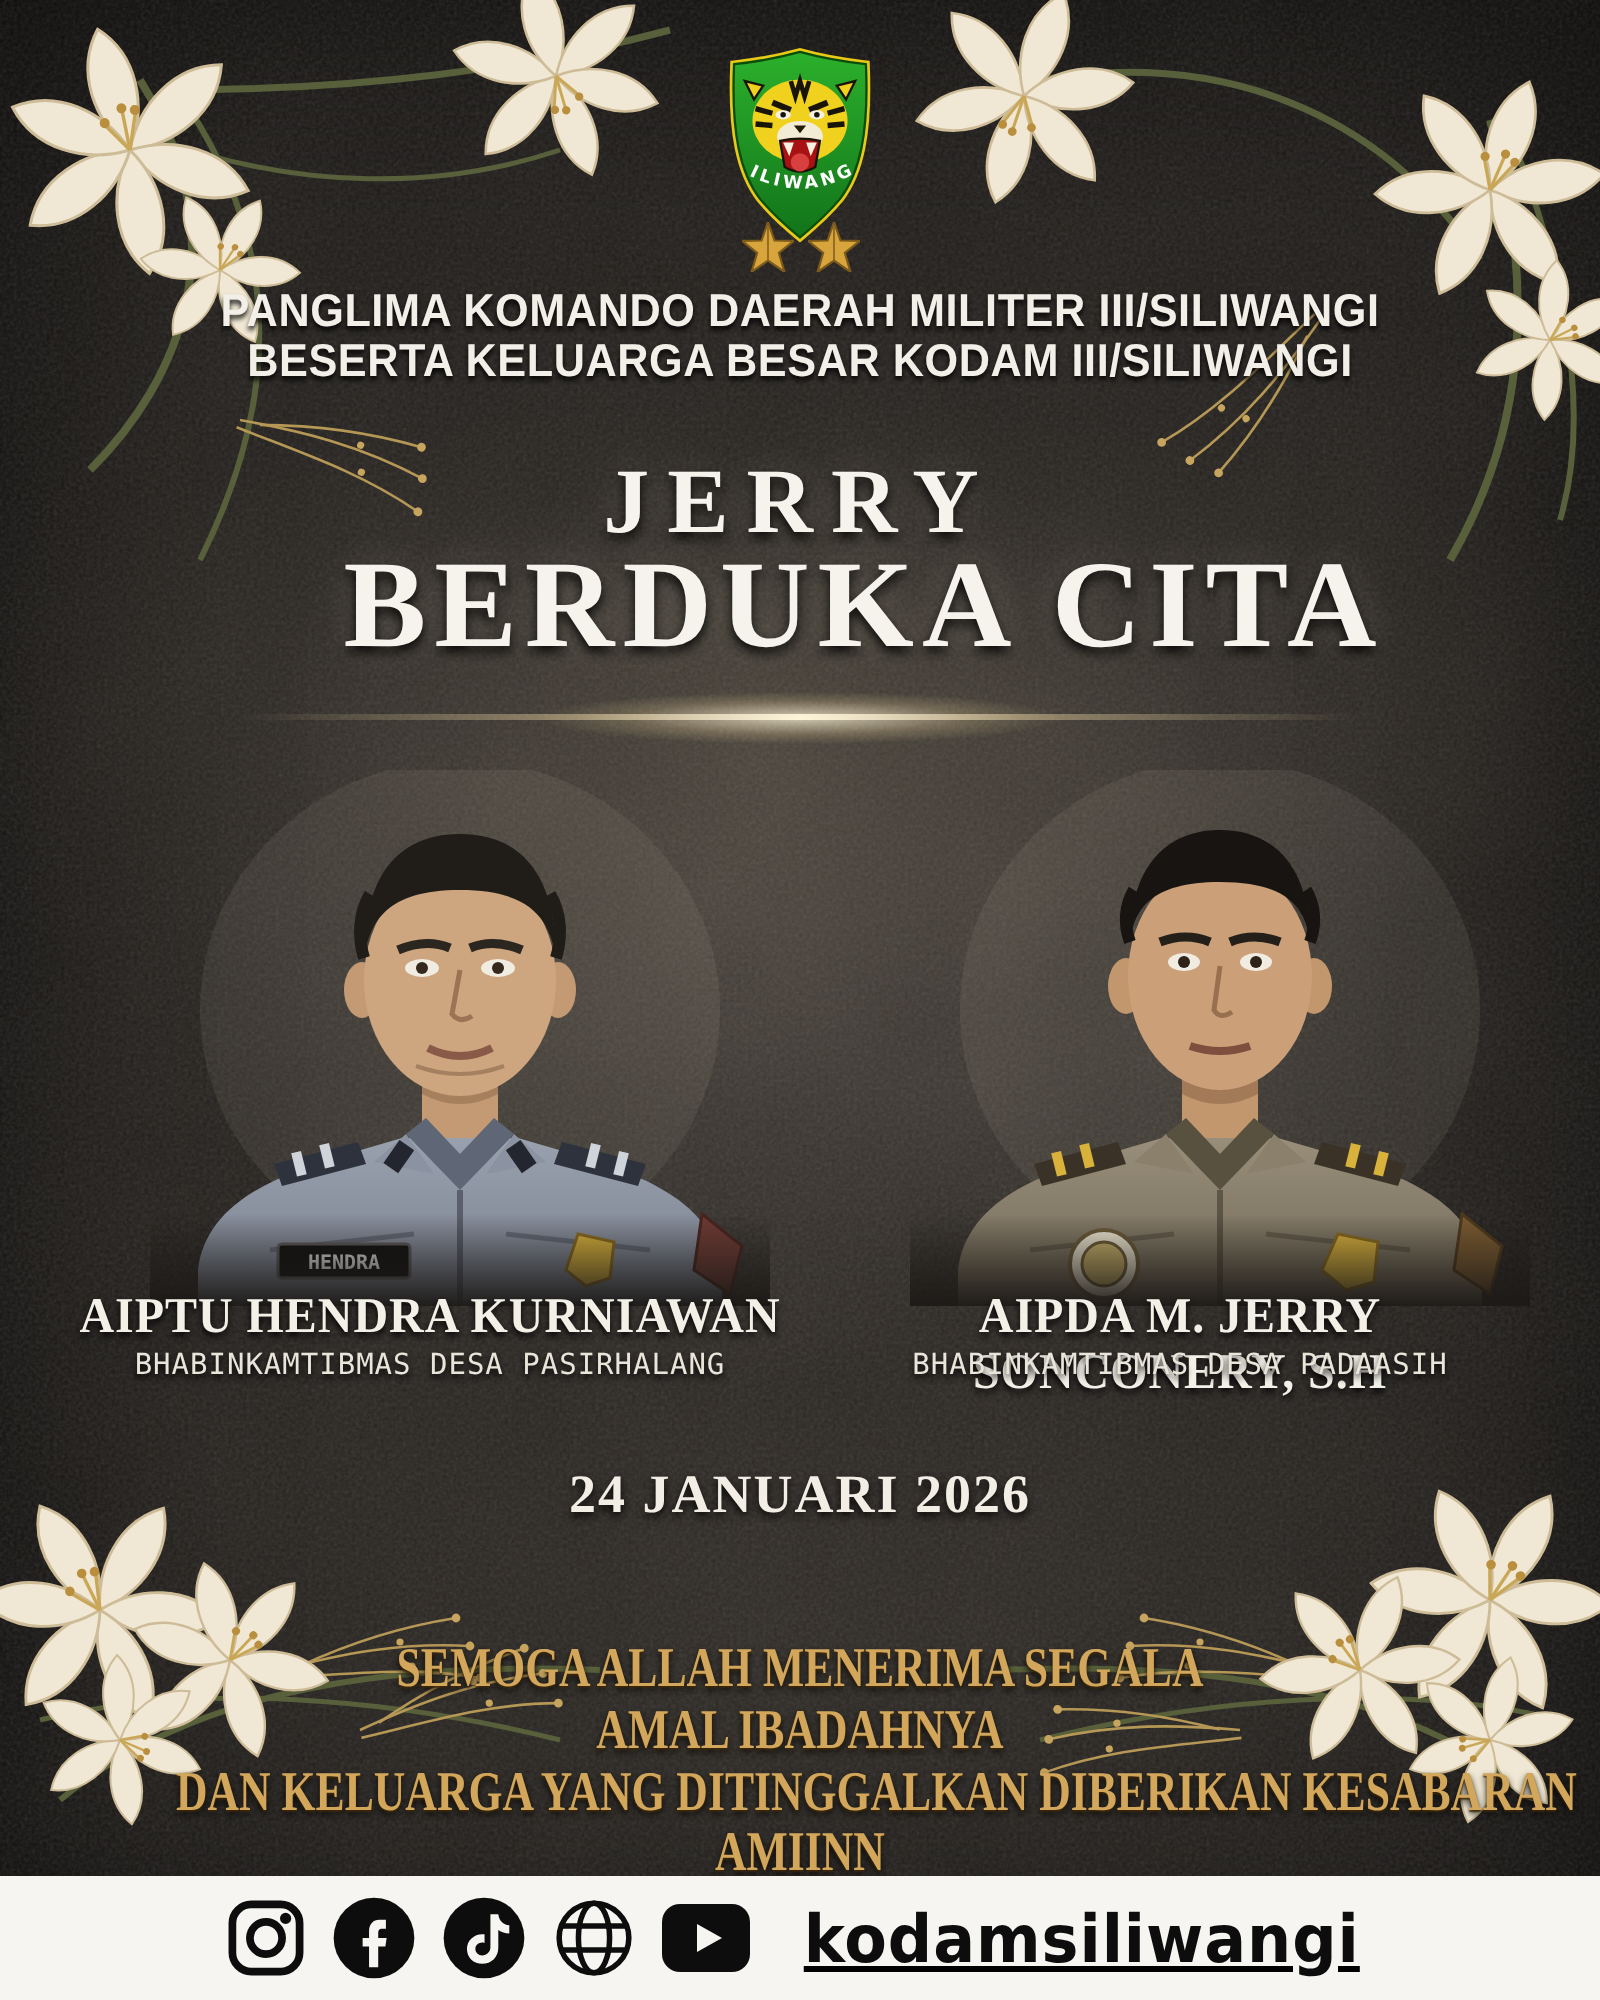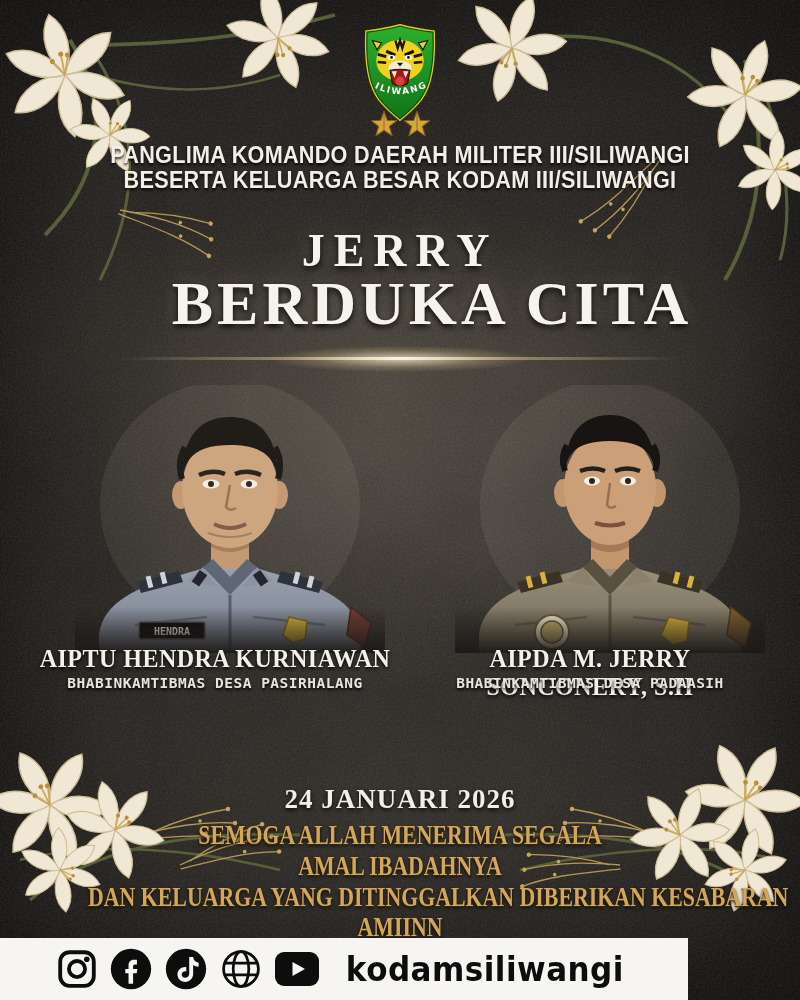--- a/index.html
+++ b/index.html
@@ -26,29 +26,29 @@
   .t1{font-size:46px;letter-spacing:9px;}
   .t2{font-size:62px;letter-spacing:4px;padding-left:32px;}
   .sub{font-family:"Liberation Serif",serif;color:#efece2;font-size:26px;letter-spacing:9px;
        text-shadow:0 2px 4px rgba(0,0,0,0.9);}
   .flare{height:3px;
      background:linear-gradient(to right, rgba(0,0,0,0), rgba(214,193,148,0.55) 30%, rgba(255,246,220,0.95) 50%, rgba(214,193,148,0.55) 70%, rgba(0,0,0,0));}
   .flareglow{width:260px;height:26px;left:270px;border-radius:50%;
      background:radial-gradient(ellipse at center, rgba(255,245,215,0.75), rgba(230,205,150,0.25) 45%, rgba(0,0,0,0) 72%);}
   .oname{font-family:"Liberation Serif",serif;color:#f3f0e8;font-weight:bold;font-size:25px;
      letter-spacing:0.5px;transform:scaleX(0.96);text-shadow:0 2px 4px rgba(0,0,0,0.95);}
-  .ounit{font-family:"DejaVu Sans Mono",monospace;color:#e9e5da;font-weight:bold;font-size:14.5px;
+  .ounit{font-family:"DejaVu Sans Mono",monospace;color:#e9e5da;font-weight:normal;font-size:14.5px;
      letter-spacing:0.5px;text-shadow:0 2px 3px rgba(0,0,0,0.95);}
   .date{font-family:"Liberation Serif",serif;color:#f2eee5;font-weight:bold;font-size:27px;
      letter-spacing:1px;text-shadow:0 2px 4px rgba(0,0,0,0.9);}
   .pray{font-family:"Liberation Serif",serif;font-weight:bold;color:#d2a75c;font-size:28px;
      line-height:30px;transform:scaleX(0.78);white-space:nowrap;
      text-shadow:0 1px 1px rgba(60,40,10,0.9), 0 2px 4px rgba(0,0,0,0.85);}
-  .footer{position:absolute;left:0;bottom:0;width:688px;height:62px;background:#f7f5f2;
-     display:flex;align-items:center;justify-content:center;gap:11px;}
+  .footer{position:absolute;left:0;bottom:0;width:800px;height:62px;background:#f7f5f2;
+     display:flex;align-items:center;justify-content:center;gap:11px;text-decoration:underline;}
   .footer svg{display:block;}
   .handle{font-family:"DejaVu Sans",sans-serif;font-weight:bold;font-size:33px;color:#0d0d0d;
      letter-spacing:0.5px;margin-left:6px;transform:scaleX(0.94);}
   .stars{display:flex;justify-content:center;gap:7px;}
 </style>
 </head>
 <body>
 
 <div class="poster">
 
@@ -294,21 +294,21 @@
     <path d="M155 98 L152 120 Q155 125 161 121" stroke="rgba(118,80,52,0.6)" stroke-width="2.5" fill="none"></path>
     <path d="M140 138 Q155 143 170 138" stroke="#7e4f3e" stroke-width="4" fill="none"></path>
     <rect x="0" y="222" width="310" height="46" fill="url(#fadeR)"></rect>
   </svg>
 
   <div class="abs oname" style="left:30px;top:645px;width:370px;text-align:center">AIPTU HENDRA KURNIAWAN</div>
   <div class="abs ounit" style="left:30px;top:675px;width:370px;text-align:center">BHABINKAMTIBMAS DESA PASIRHALANG</div>
   <div class="abs oname" style="left:400px;top:645px;width:380px;text-align:center">AIPDA M. JERRY SONCONERY, S.H</div>
   <div class="abs ounit" style="left:400px;top:675px;width:380px;text-align:center">BHABINKAMTIBMAS DESA PADAASIH</div>
 
-  <div class="abs ctr date" style="top:784px">24 JANUARI 2026</div>
+  <div class="abs ctr date" style="top:732px">24 JANUARI 2026</div>
 
   <div class="abs ctr pray" style="top:820px">SEMOGA ALLAH MENERIMA SEGALA</div>
   <div class="abs ctr pray" style="top:851px">AMAL IBADAHNYA</div>
   <div class="abs ctr pray" style="top:882px">DAN KELUARGA YANG DITINGGALKAN DIBERIKAN KESABARAN</div>
   <div class="abs ctr pray" style="top:912px">AMIINN</div>
 
   <div class="footer">
     <svg width="42" height="42" viewBox="0 0 24 24">
       <rect x="2.4" y="2.4" width="19.2" height="19.2" rx="5.4" fill="none" stroke="#0d0d0d" stroke-width="2.2"></rect>
       <circle cx="12" cy="12" r="4.6" fill="none" stroke="#0d0d0d" stroke-width="2.2"></circle>

